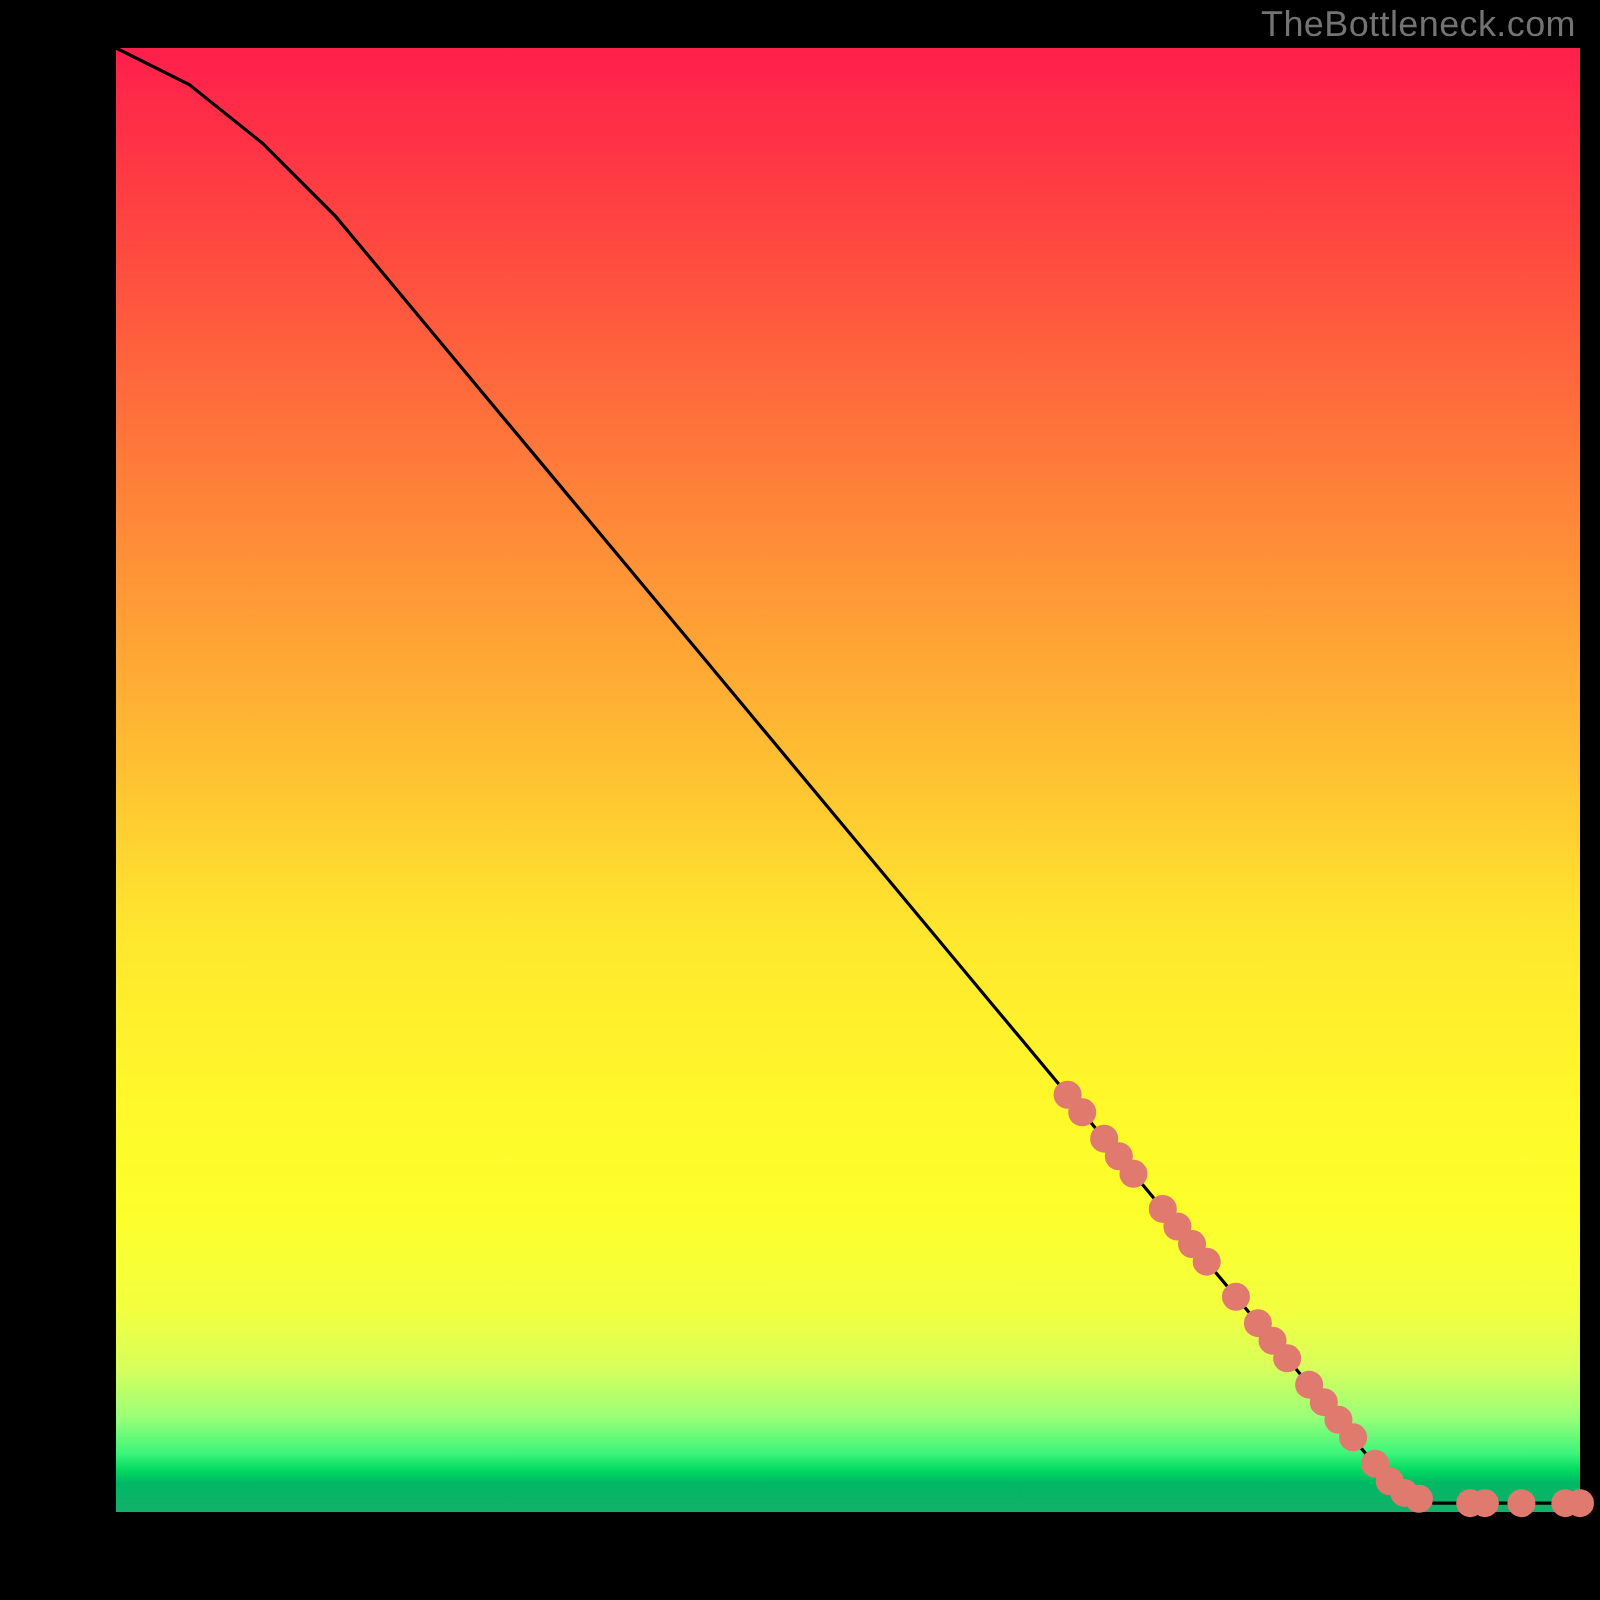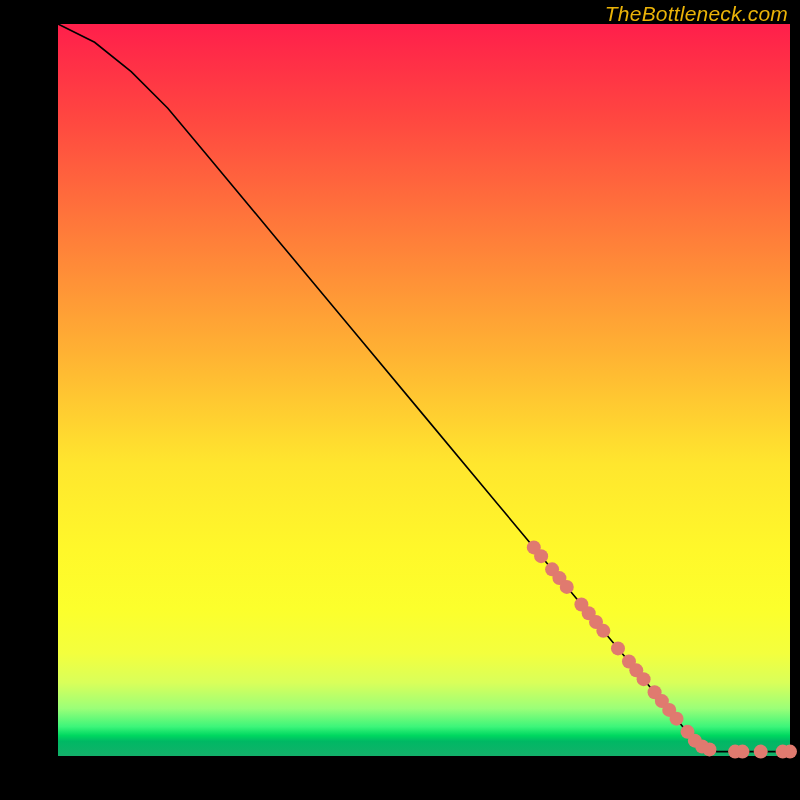--- a/index.html
+++ b/index.html
@@ -39,26 +39,25 @@
       #3cf57a 96%,
       #00d860 97.2%,
       #00b864 98%,
       #13b06a 100%
     );
   }
   .watermark {
     position: absolute;
     top: 2px;
     right: 12px;
-    color: #eab308;
-    font-size: 21px;
+    color: #737373;
+    font-size: 18px;
     font-weight: 400;
     letter-spacing: 0.2px;
     user-select: none;
-    font-style: italic;
   }
   svg.overlay {
     position: absolute;
     left: 0;
     top: 0;
     width: 732px;
     height: 732px;
     overflow: visible;
   }
   .curve {

